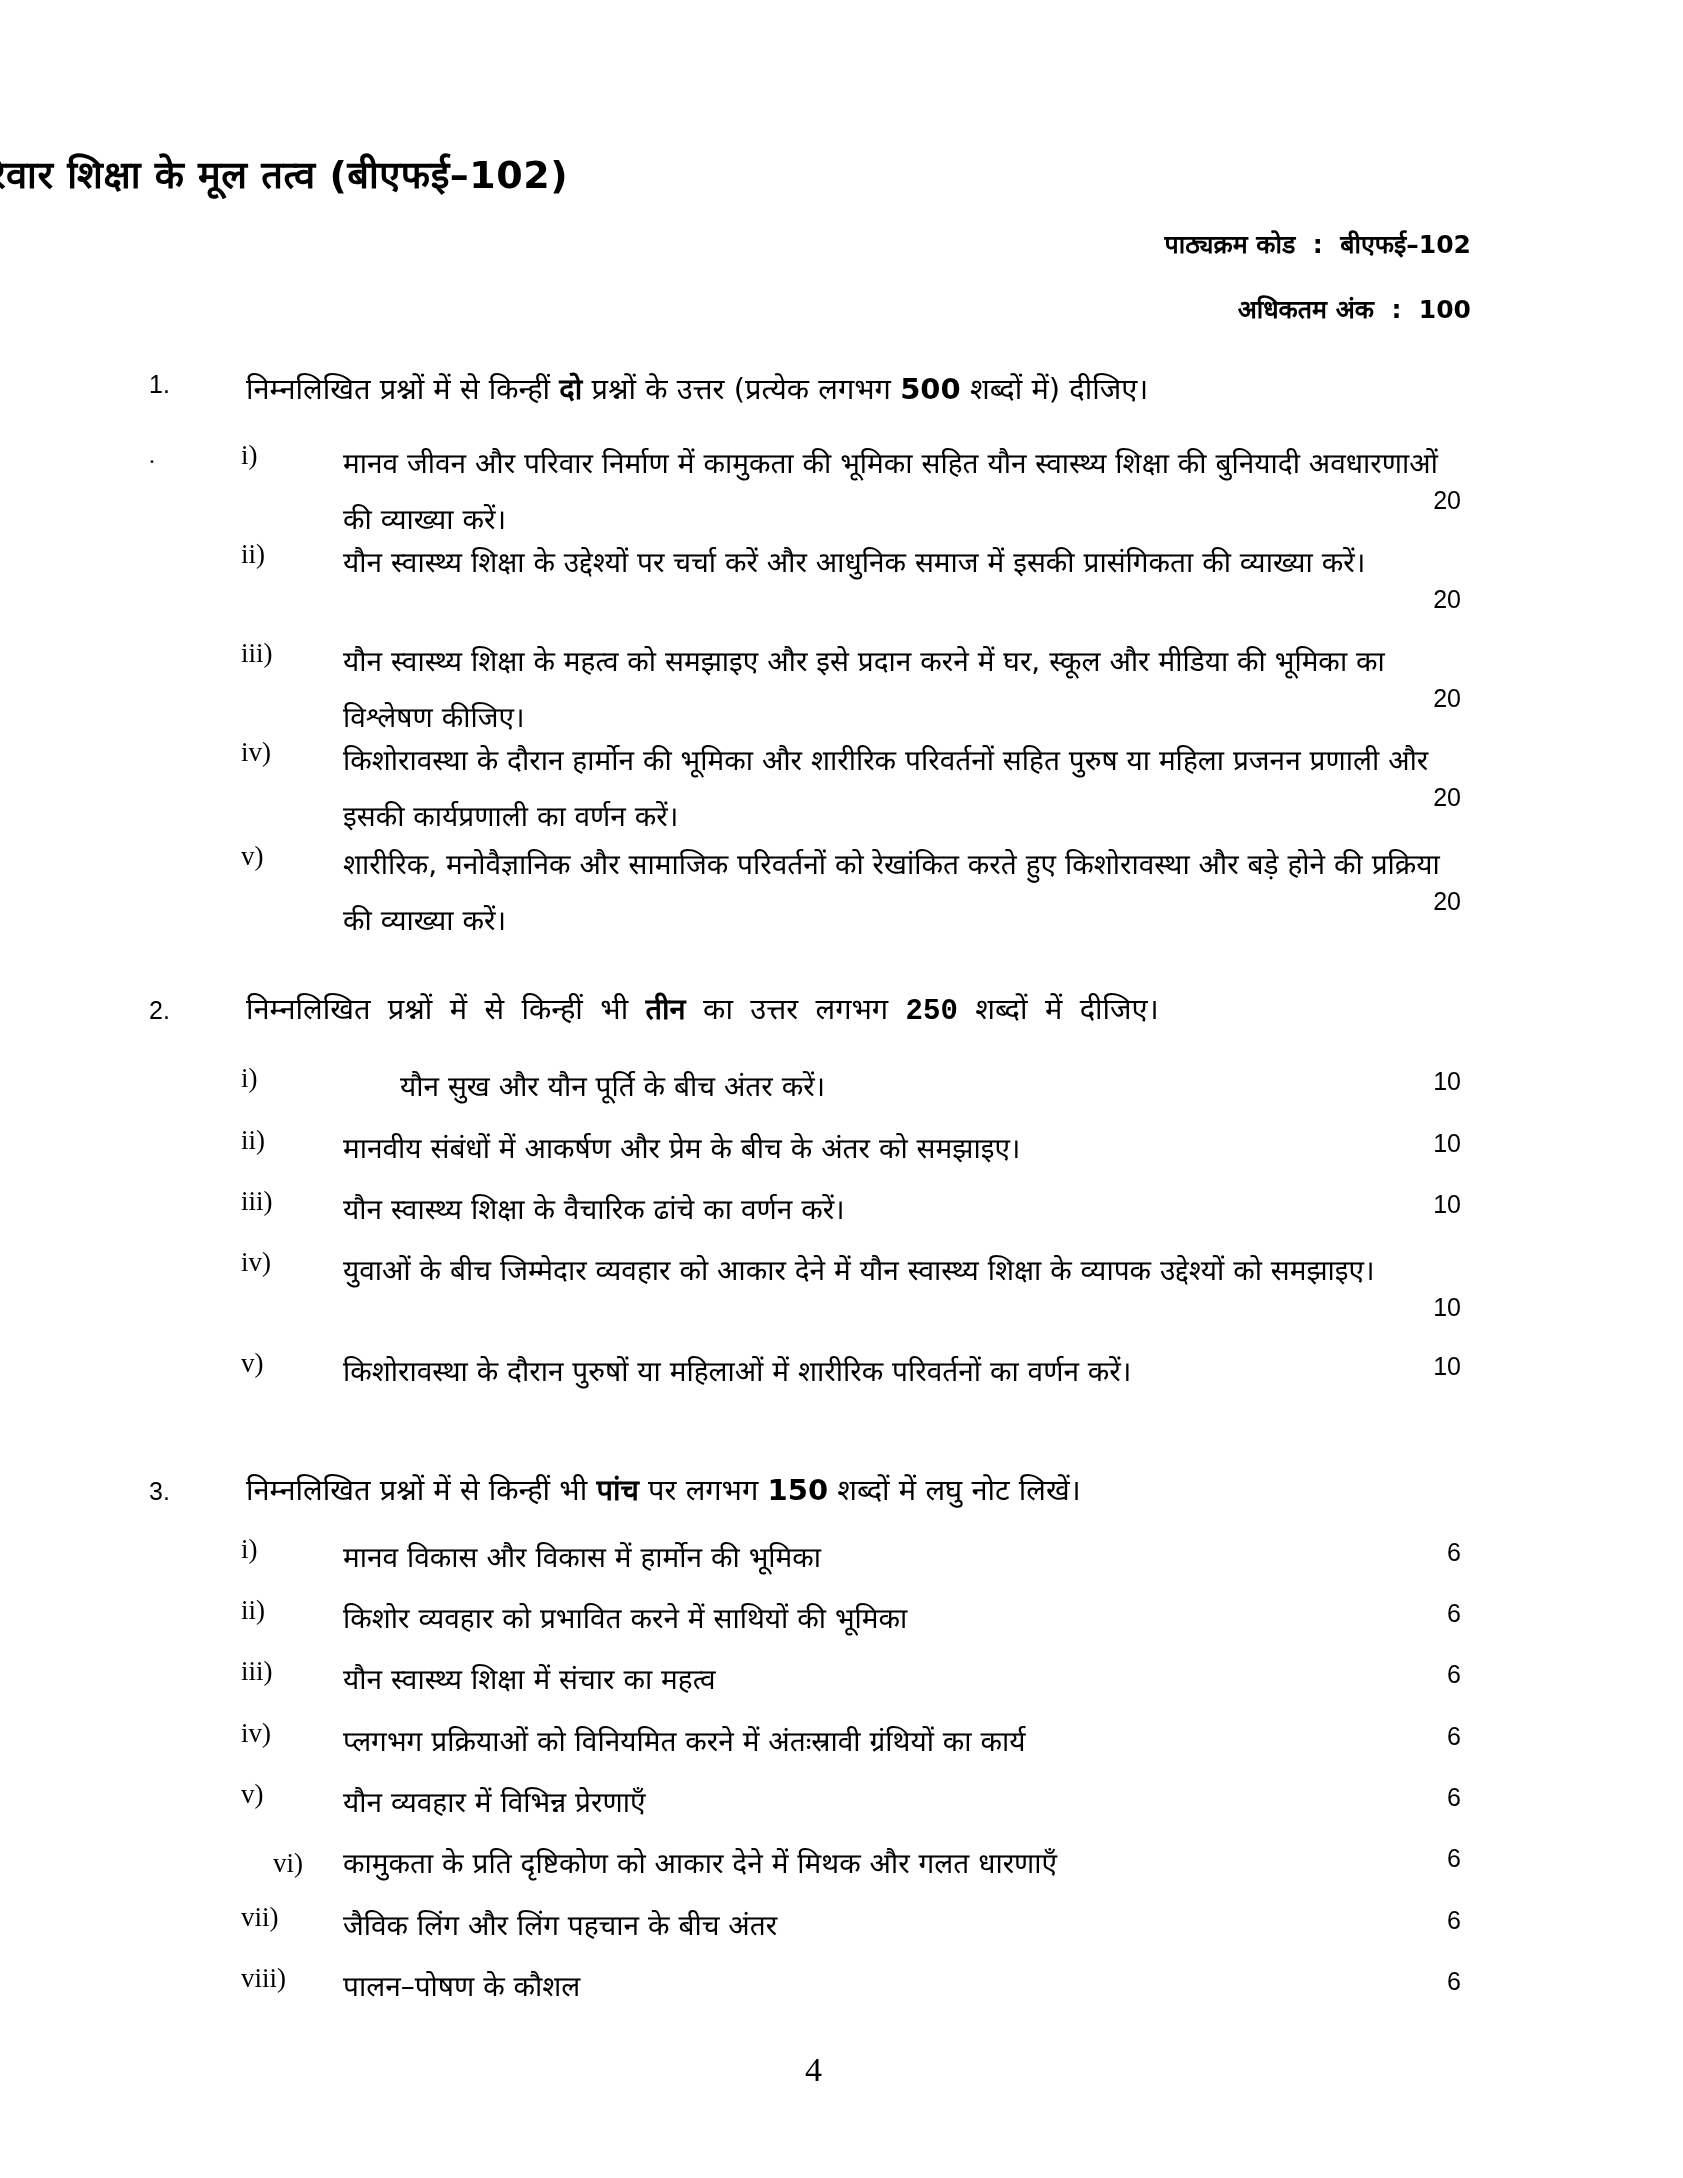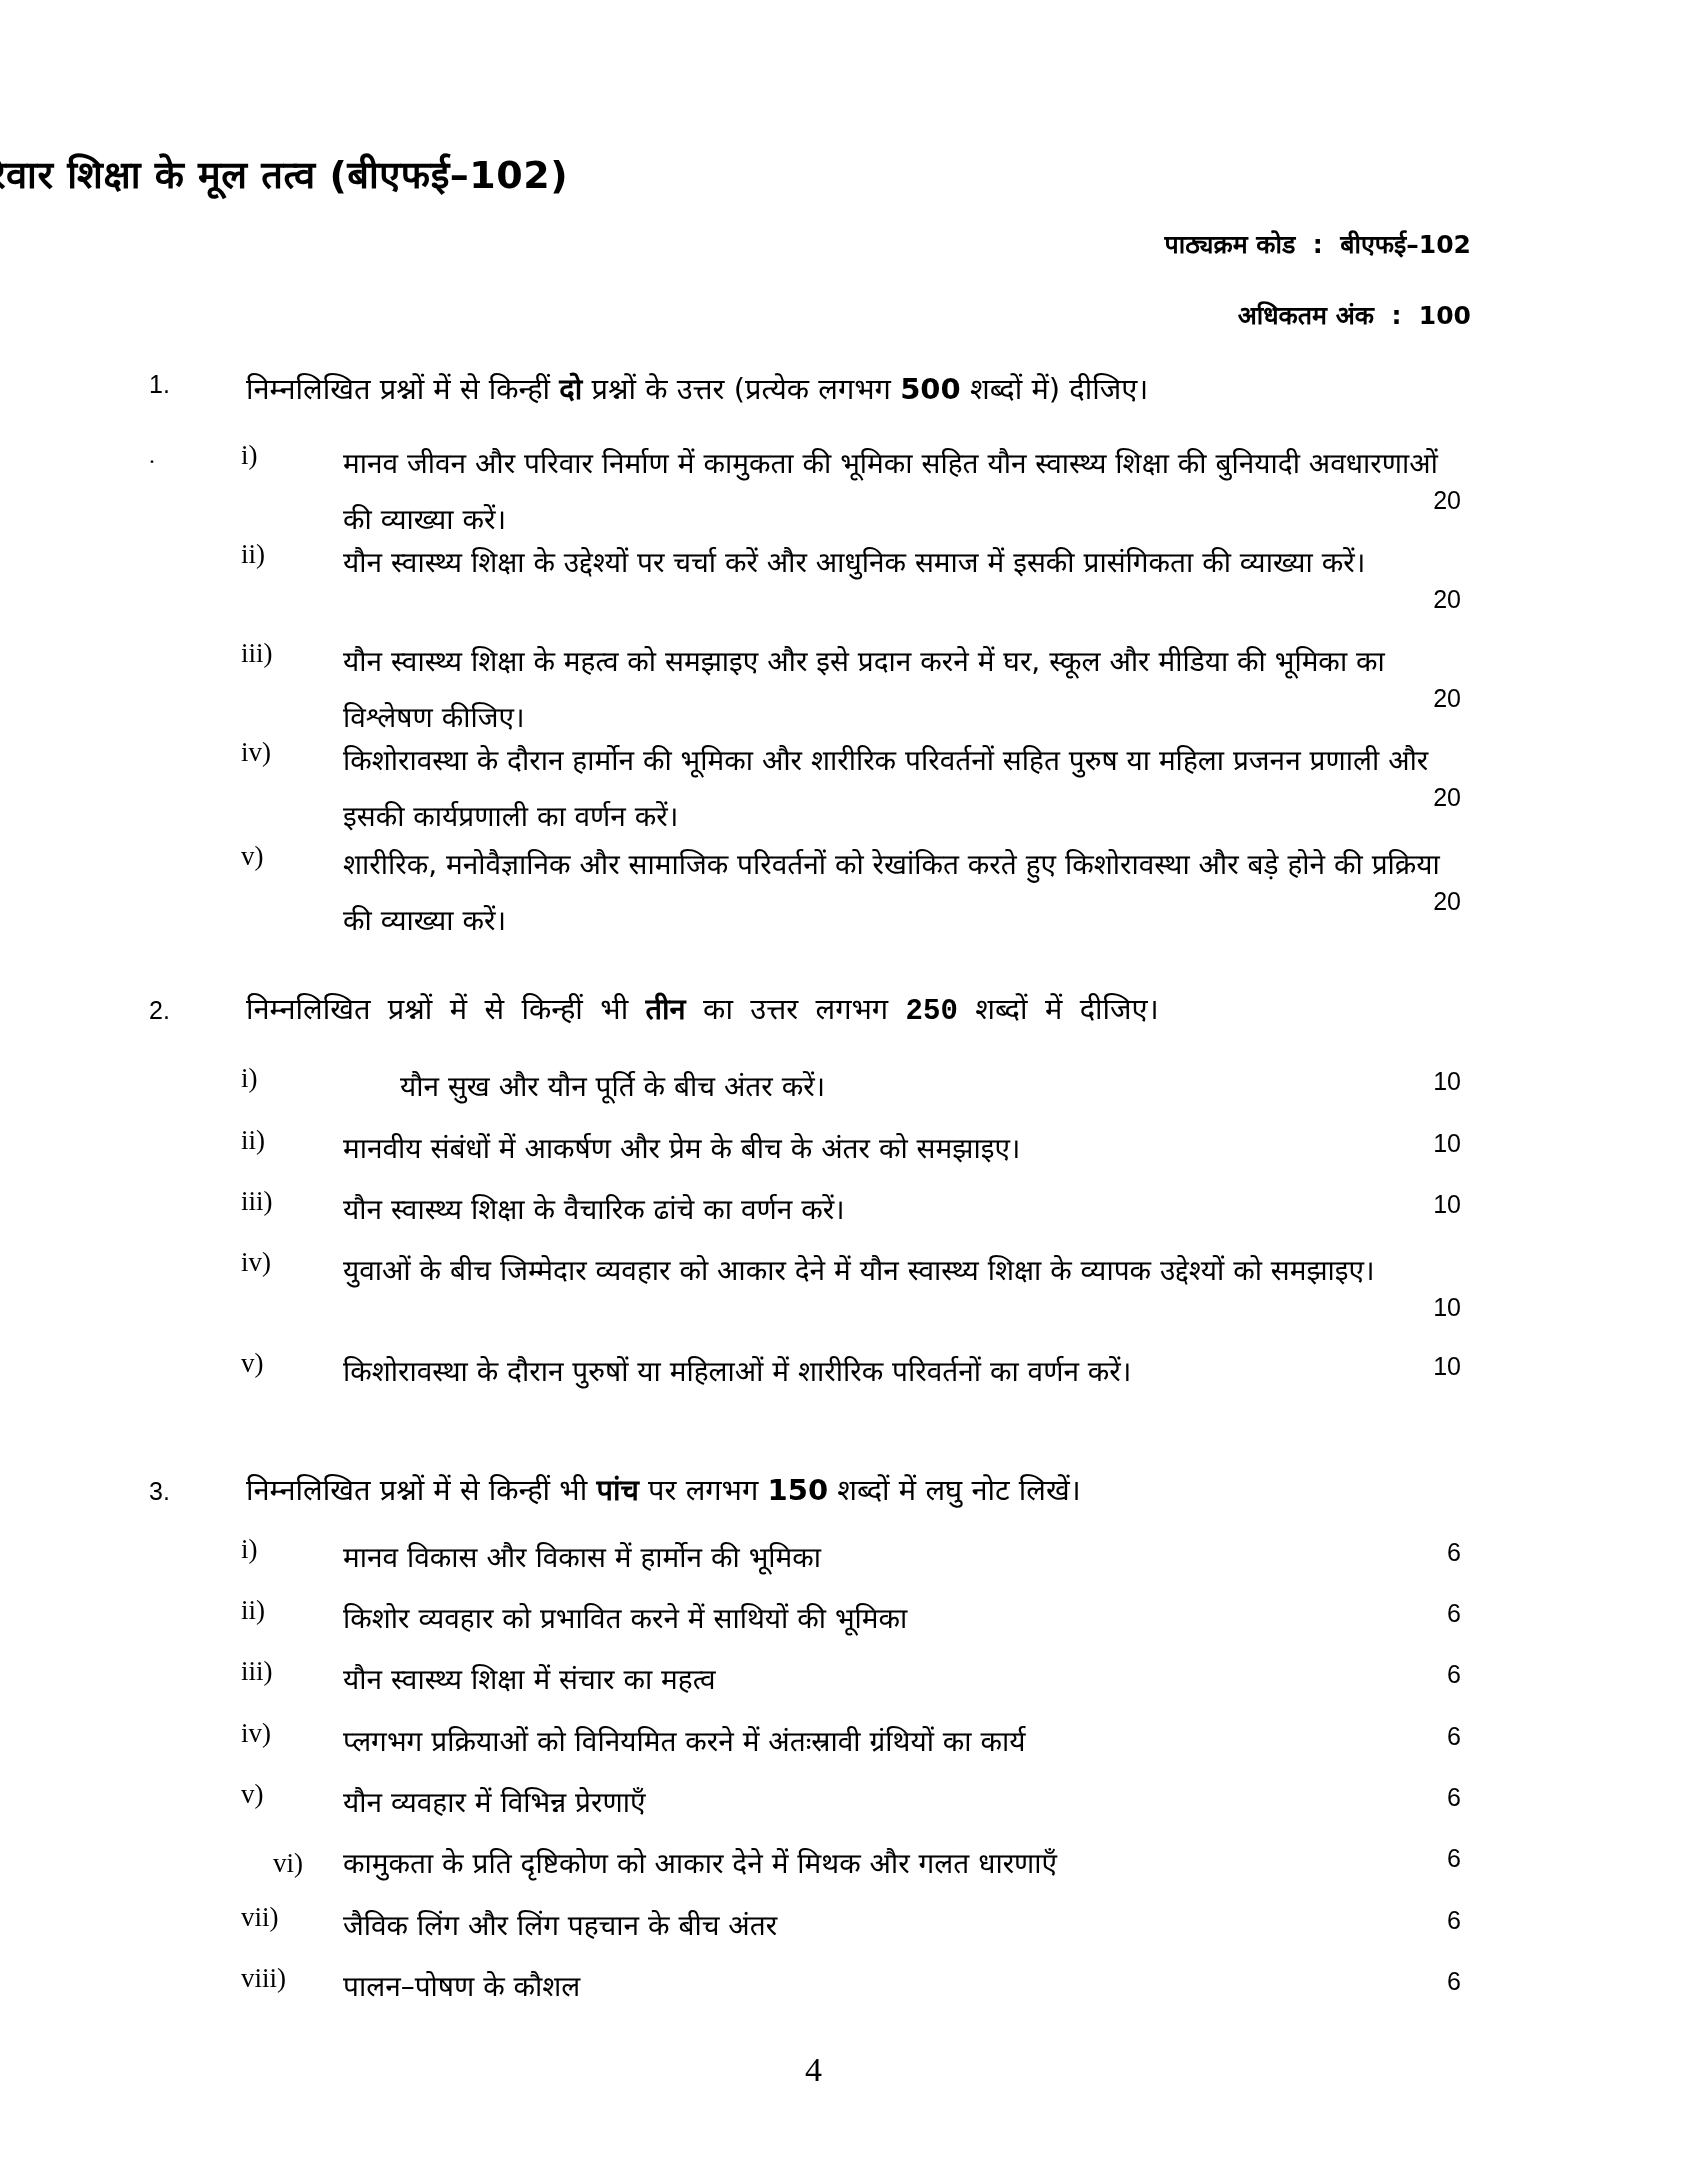--- a/index.html
+++ b/index.html
@@ -1,21 +1,21 @@
 <!DOCTYPE html>
 <html><head>
 <meta charset="utf-8">
 <style>
   html, body { margin: 0; padding: 0; background: #ffffff; }
   body { width: 1683px; height: 2178px; position: relative; overflow: hidden; color: #000; font-family: "DejaVu Sans", sans-serif; }
   .title { position: absolute; left: 0; width: 1683px; top: 147px; text-align: left; font-size: 38px; font-weight: bold; letter-spacing: 0.5px; }
   .title span { position: relative; left: -42px; }
   .meta { position: absolute; right: 212px; font-size: 25px; font-weight: bold; white-space: pre; }
   .meta-code { top: 226px; }
-  .meta-marks { top: 297px; }
+  .meta-marks { top: 291px; }
   .qnum { position: absolute; left: 149px; font-family: "Liberation Sans", sans-serif; font-size: 25px; }
   .qtext { position: absolute; left: 246px; font-size: 29px; white-space: nowrap; }
   .qtext b { font-weight: bold; }
   .stray { position: absolute; left: 149px; font-family: "Liberation Serif", serif; font-size: 24px; }
   .sub { position: absolute; left: 0; width: 1683px; }
   .sublabel { position: absolute; left: 241px; font-family: "Liberation Serif", serif; font-size: 27px; }
   .subtext { position: absolute; left: 343px; width: 1119px; font-size: 28px; line-height: 56px; }
   .mark { position: absolute; right: 222px; font-family: "Liberation Sans", sans-serif; font-size: 25px; text-align: right; }
   .pageno { position: absolute; left: 0; width: 1683px; top: 2051px; text-align: center; font-family: "Liberation Serif", serif; font-size: 34px; }
   .pageno span { position: relative; left: -28px; }

